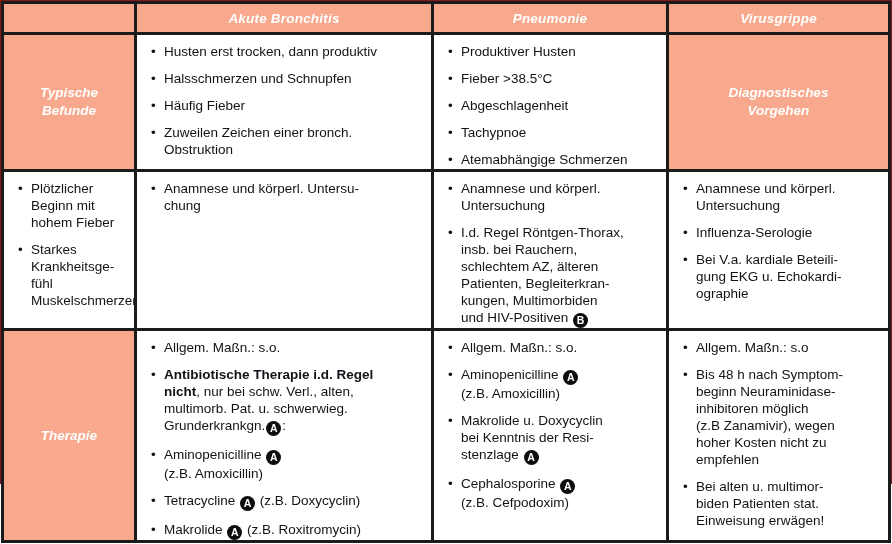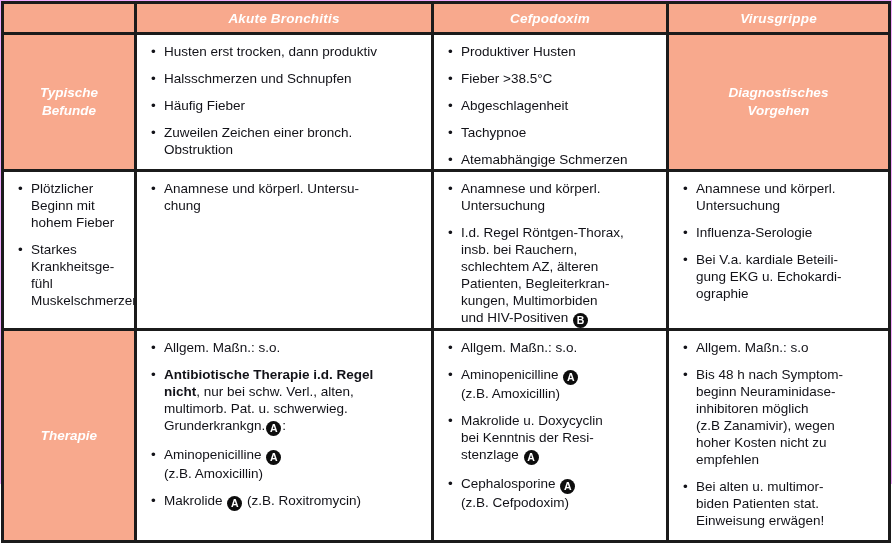--- a/index.html
+++ b/index.html
@@ -2,21 +2,21 @@
 <html><head>
 <meta charset="utf-8">
 <style>
   * { margin: 0; padding: 0; box-sizing: border-box; }
   html, body { background: #ffffff; }
   body {
     width: 892px; height: 544px;
     font-family: "Liberation Sans", "DejaVu Sans", sans-serif;
     overflow: hidden;
   }
-  .page { position: relative; width: 892px; height: 484px; background: #f0abfc; padding-left: 32px; }
+  .page { position: relative; width: 892px; height: 484px; background: #7f1d1d; padding-left: 32px; }
   .tbl {
     position: absolute; left: 1px; top: 1px;
     width: 890px; height: 542px;
     display: grid;
     grid-template-columns: 130px 294px 232px 219px;
     grid-template-rows: 28px 134px 156px 209px;
     gap: 3px;
     padding: 3px;
     background: #1b1b1b; 
   }
@@ -70,21 +70,21 @@
 </head>
 <body>
 
 <div class="page">
   <div class="tbl">
       <div class="cell corner"></div>
       <div class="cell head">
         <span>Akute Bronchitis</span>
       </div>
       <div class="cell head">
-        <span>Cefpodoxim</span>
+        <span>Pneumonie</span>
       </div>
       <div class="cell head">
         <span>Virusgrippe</span>
       </div>
       <div class="cell rowhead"><span>Typische
 Befunde</span></div>
       <div class="cell body">
         <ul class="bullets">
           <li><span>Husten erst trocken, dann produktiv</span></li>
           <li><span>Halsschmerzen und Schnupfen</span></li>
@@ -143,20 +143,21 @@
       <div class="cell rowhead"><span>Therapie</span></div>
       <div class="cell body">
         <ul class="bullets">
           <li><span>Allgem. Maßn.: s.o.</span></li>
           <li><span class="seg-bold">Antibiotische Therapie i.d. Regel
 nicht</span><span>, nur bei schw. Verl., alten,
 multimorb. Pat. u. schwerwieg.
 Grunderkrankgn.</span><span class="badge">A</span><span>:</span></li>
           <li><span>Aminopenicilline </span><span class="badge">A</span><span>
 (z.B. Amoxicillin)</span></li>
+          <li><span>Tetracycline </span><span class="badge">A</span><span> (z.B. Doxycyclin)</span></li>
           <li><span>Makrolide </span><span class="badge">A</span><span> (z.B. Roxitromycin)</span></li>
         </ul>
       </div>
       <div class="cell body">
         <ul class="bullets">
           <li><span>Allgem. Maßn.: s.o.</span></li>
           <li><span>Aminopenicilline </span><span class="badge">A</span><span>
 (z.B. Amoxicillin)</span></li>
           <li><span>Makrolide u. Doxycyclin
 bei Kenntnis der Resi-

